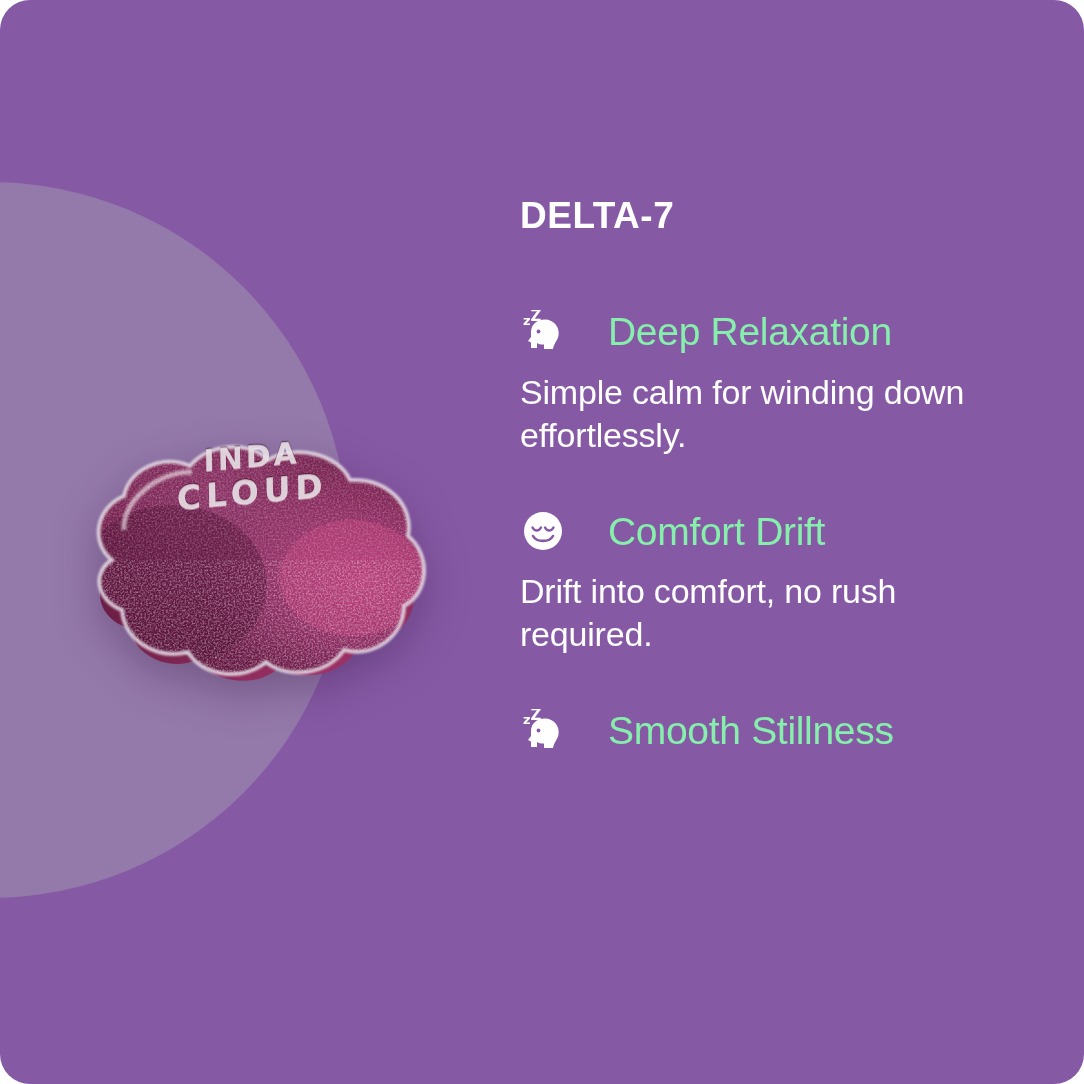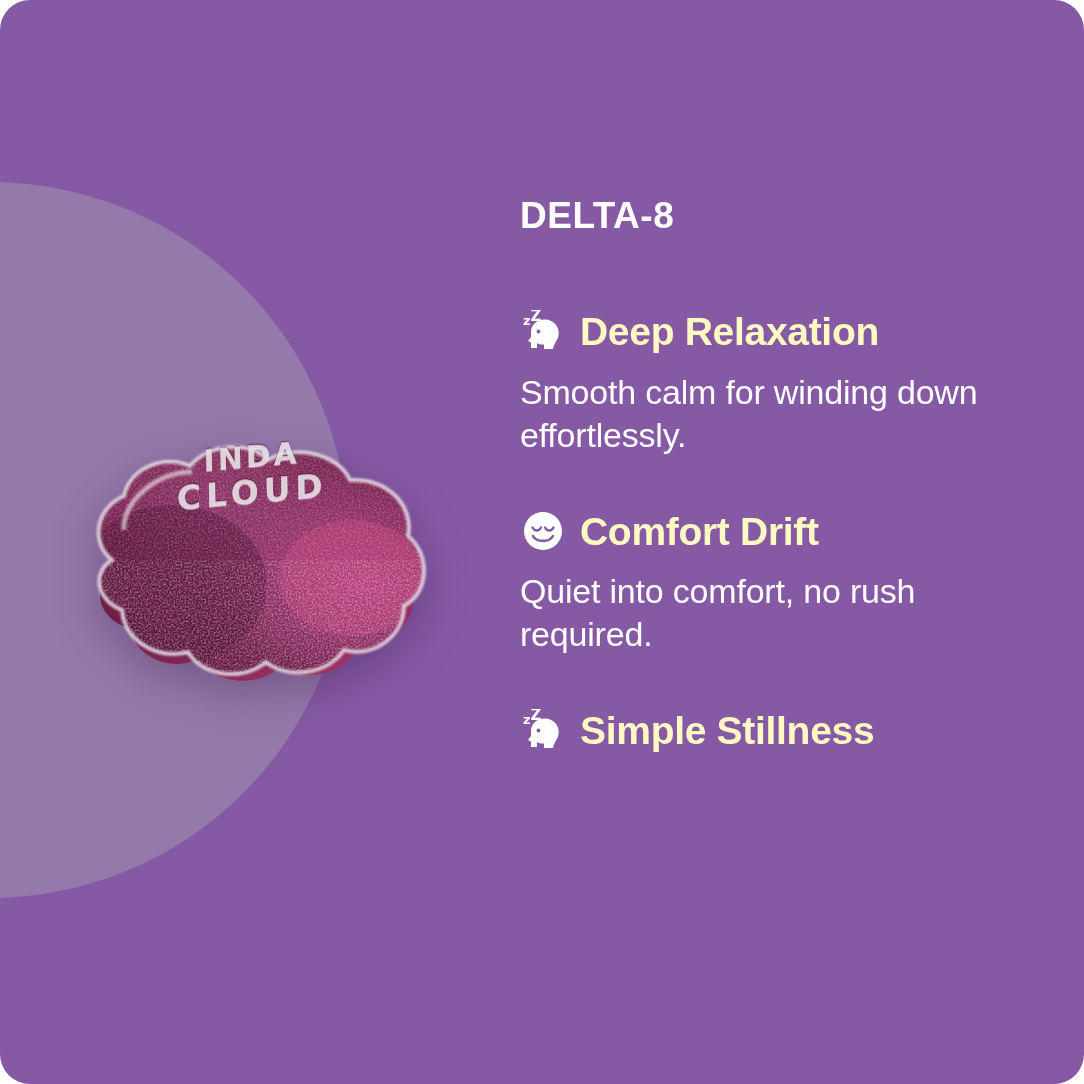--- a/index.html
+++ b/index.html
@@ -98,26 +98,27 @@
   .feature-icon {
     flex: 0 0 auto;
     width: 46px;
     height: 46px;
     display: flex;
     align-items: center;
     justify-content: center;
   }
   .feature-icon svg { display: block; }
   .feature-heading {
-    color: #fef9c3;
+    color: #86efac;
     font-size: 39px;
-    font-weight: 700;
+    font-weight: 400;
     line-height: 1.12;
     letter-spacing: -0.3px;
     white-space: nowrap;
+    margin-left: 28px;
   }
   .feature-body {
     color: #ffffff;
     font-size: 34px;
     font-weight: 300;
     line-height: 1.26;
     letter-spacing: -0.2px;
     max-width: 480px;
   }
 </style>
@@ -211,72 +212,72 @@
       </svg>
     </div>
     <div class="gummy-emboss">
       <div class="l1">INDA</div>
       <div class="l2">CLOUD</div>
     </div>
   </div>
 
   <div class="content">
 
-    <div class="title">DELTA-8</div>
+    <div class="title">DELTA-7</div>
 
     <div class="feature">
       <div class="feature-head">
         <span class="feature-icon">
           <svg width="44" height="44" viewBox="0 0 44 44" xmlns="http://www.w3.org/2000/svg" aria-hidden="true">
             <text x="2" y="15" font-family="DejaVu Sans, sans-serif" font-size="13" font-weight="700" fill="#ffffff">z</text>
             <text x="9.5" y="11" font-family="DejaVu Sans, sans-serif" font-size="15" font-weight="700" fill="#ffffff">Z</text>
             <path d="M24,9.5
                      C15.5,9.5 10,15 10,22
                      L10,27 L7,31 L10,32.5 L10,38 L16,38 L16,33
                      C18.5,34.5 21,34.8 23,34.4
                      L23,39 L32,39
                      C33,33 36.5,31 37.5,25.5
                      C39,17.5 33,9.5 24,9.5 Z" fill="#ffffff"></path>
             <circle cx="17.5" cy="21.5" r="1.9" fill="#8659a5"></circle>
           </svg>
         </span>
         <span class="feature-heading">Deep Relaxation</span>
       </div>
-      <div class="feature-body">Smooth calm for winding down effortlessly.</div>
+      <div class="feature-body">Simple calm for winding down effortlessly.</div>
     </div>
 
     <div class="feature">
       <div class="feature-head">
         <span class="feature-icon">
           <svg width="42" height="42" viewBox="0 0 42 42" xmlns="http://www.w3.org/2000/svg" aria-hidden="true">
             <circle cx="21" cy="21" r="19" fill="#ffffff"></circle>
             <path d="M10.5,17.5 C12.5,21.5 17,21.5 19,17.5" fill="none" stroke="#8659a5" stroke-width="2.4" stroke-linecap="round"></path>
             <path d="M23,17.5 C25,21.5 29.5,21.5 31.5,17.5" fill="none" stroke="#8659a5" stroke-width="2.4" stroke-linecap="round"></path>
             <path d="M11,26 C14.5,32.5 27.5,32.5 31,26" fill="none" stroke="#8659a5" stroke-width="2.6" stroke-linecap="round"></path>
           </svg>
         </span>
         <span class="feature-heading">Comfort Drift</span>
       </div>
-      <div class="feature-body">Quiet into comfort, no rush required.</div>
+      <div class="feature-body">Drift into comfort, no rush required.</div>
     </div>
 
     <div class="feature">
       <div class="feature-head">
         <span class="feature-icon">
           <svg width="44" height="44" viewBox="0 0 44 44" xmlns="http://www.w3.org/2000/svg" aria-hidden="true">
             <text x="2" y="15" font-family="DejaVu Sans, sans-serif" font-size="13" font-weight="700" fill="#ffffff">z</text>
             <text x="9.5" y="11" font-family="DejaVu Sans, sans-serif" font-size="15" font-weight="700" fill="#ffffff">Z</text>
             <path d="M24,9.5
                      C15.5,9.5 10,15 10,22
                      L10,27 L7,31 L10,32.5 L10,38 L16,38 L16,33
                      C18.5,34.5 21,34.8 23,34.4
                      L23,39 L32,39
                      C33,33 36.5,31 37.5,25.5
                      C39,17.5 33,9.5 24,9.5 Z" fill="#ffffff"></path>
             <circle cx="17.5" cy="21.5" r="1.9" fill="#8659a5"></circle>
           </svg>
         </span>
-        <span class="feature-heading">Simple Stillness</span>
+        <span class="feature-heading">Smooth Stillness</span>
       </div>
     </div>
 
   </div>
 </div>
 
 </body></html>

